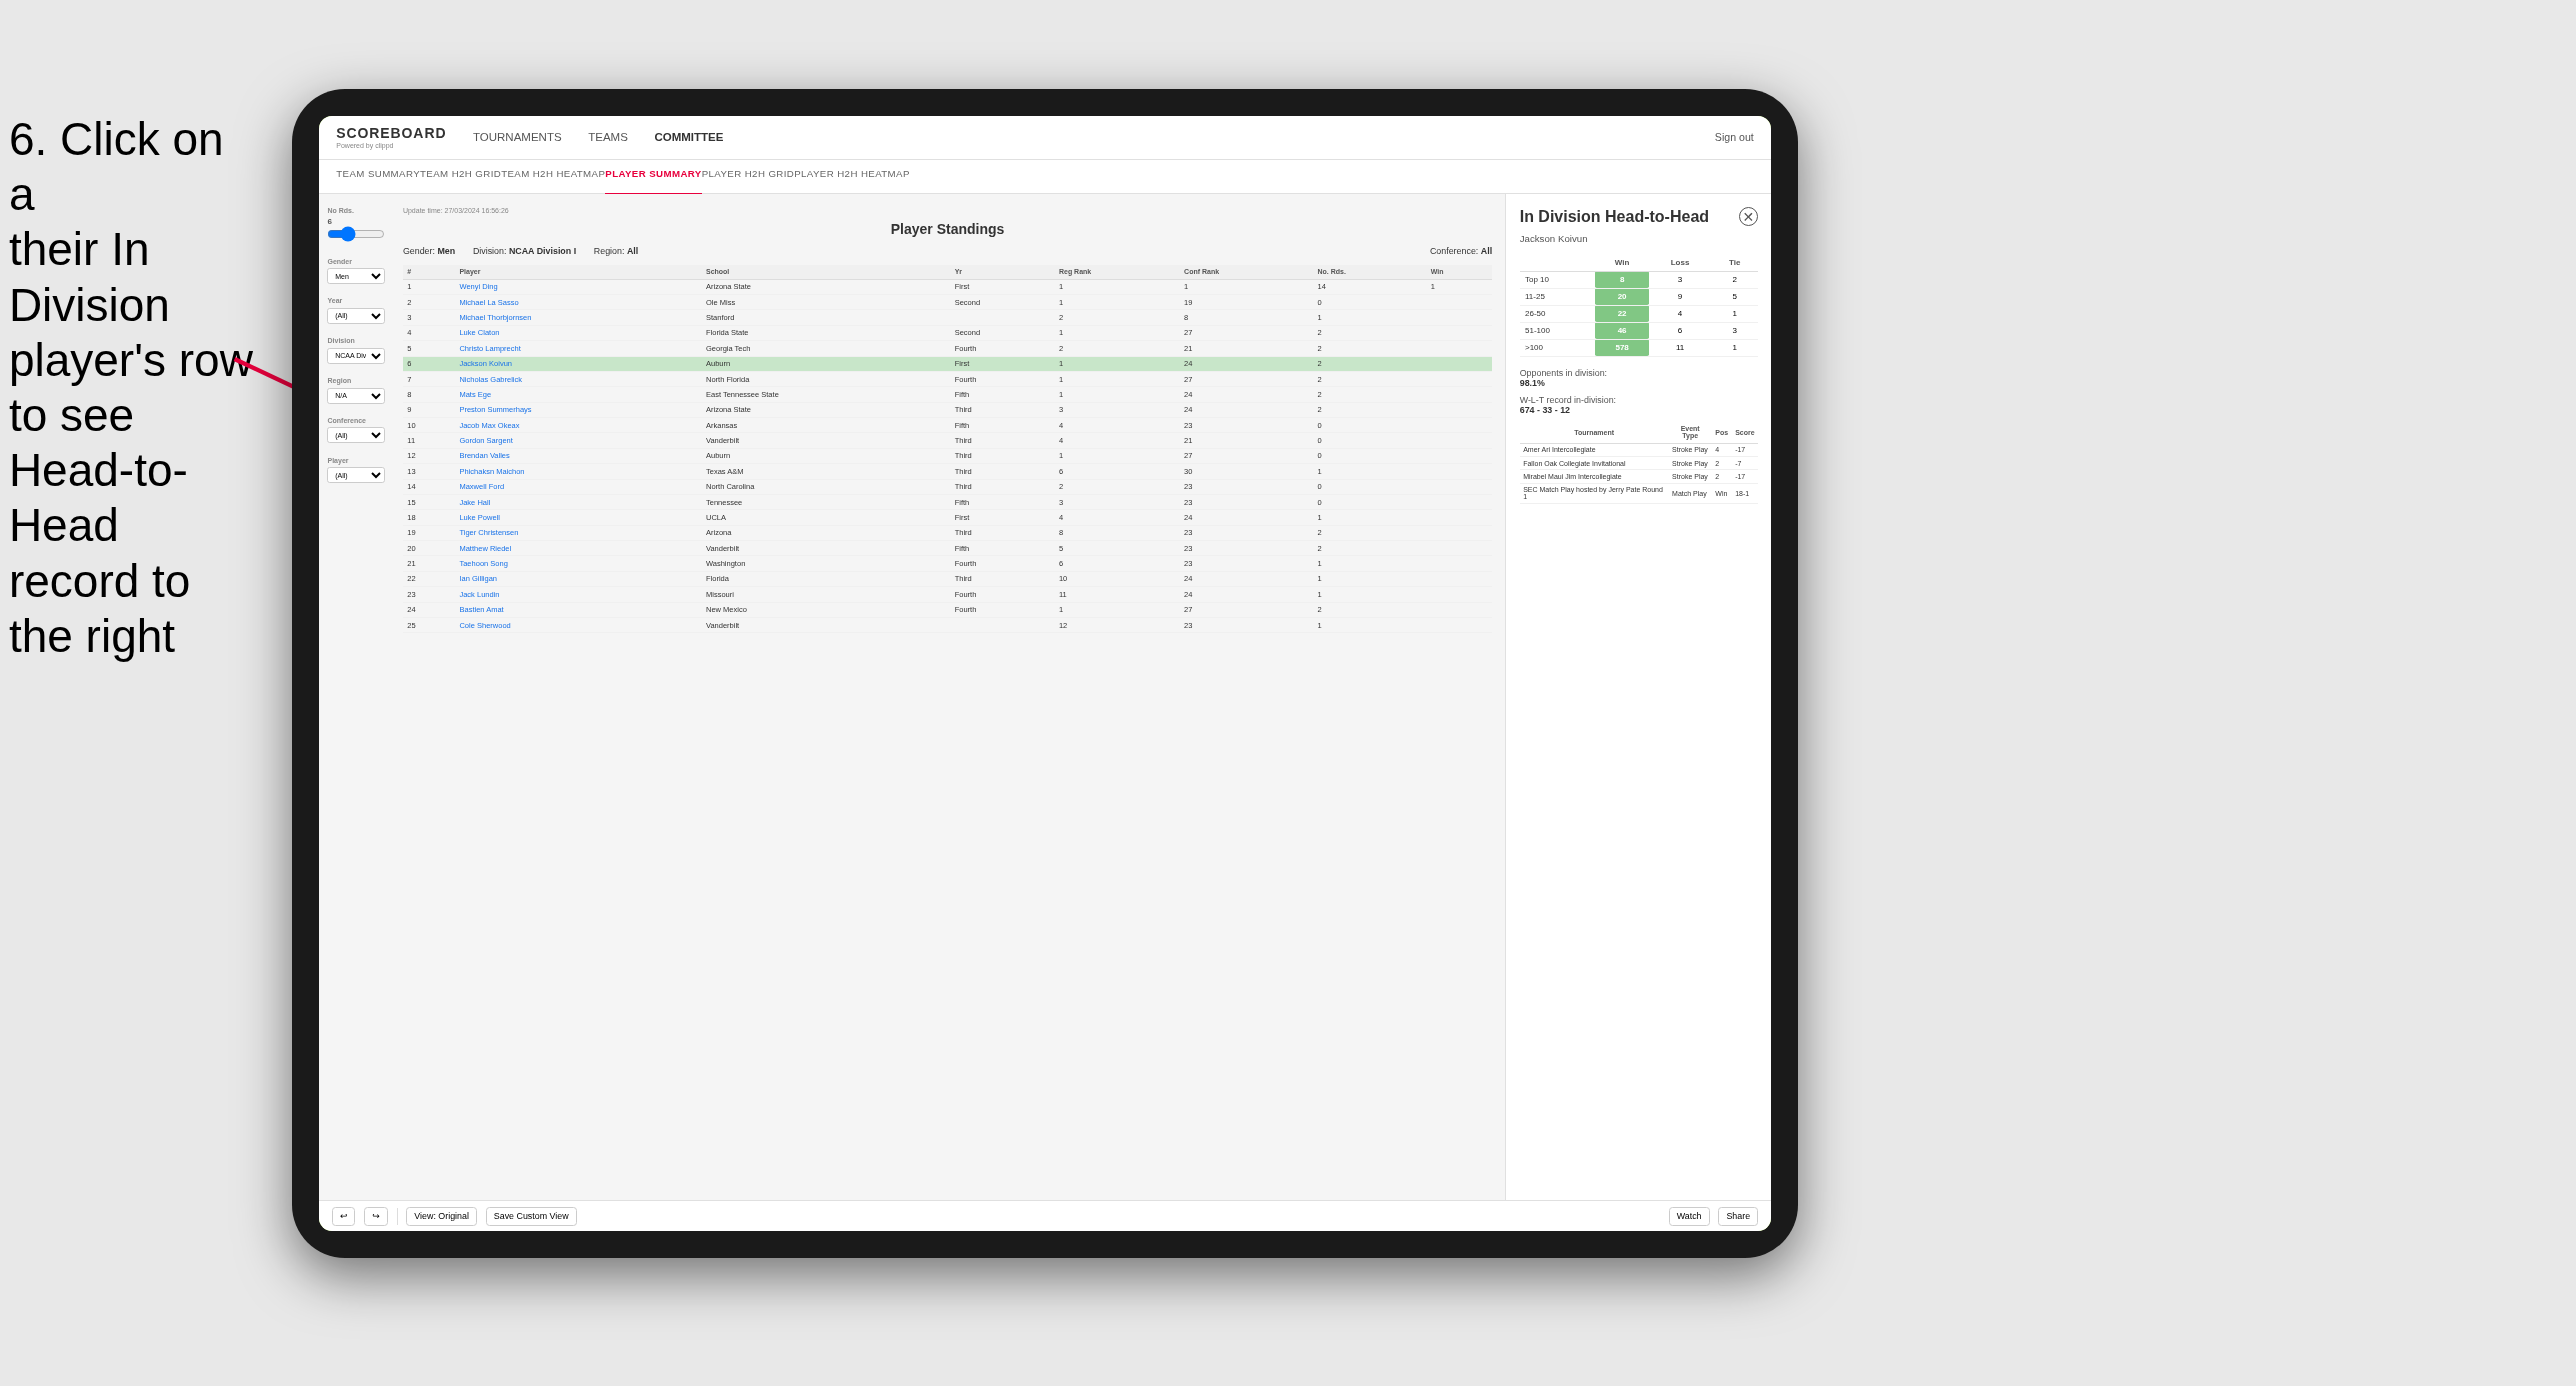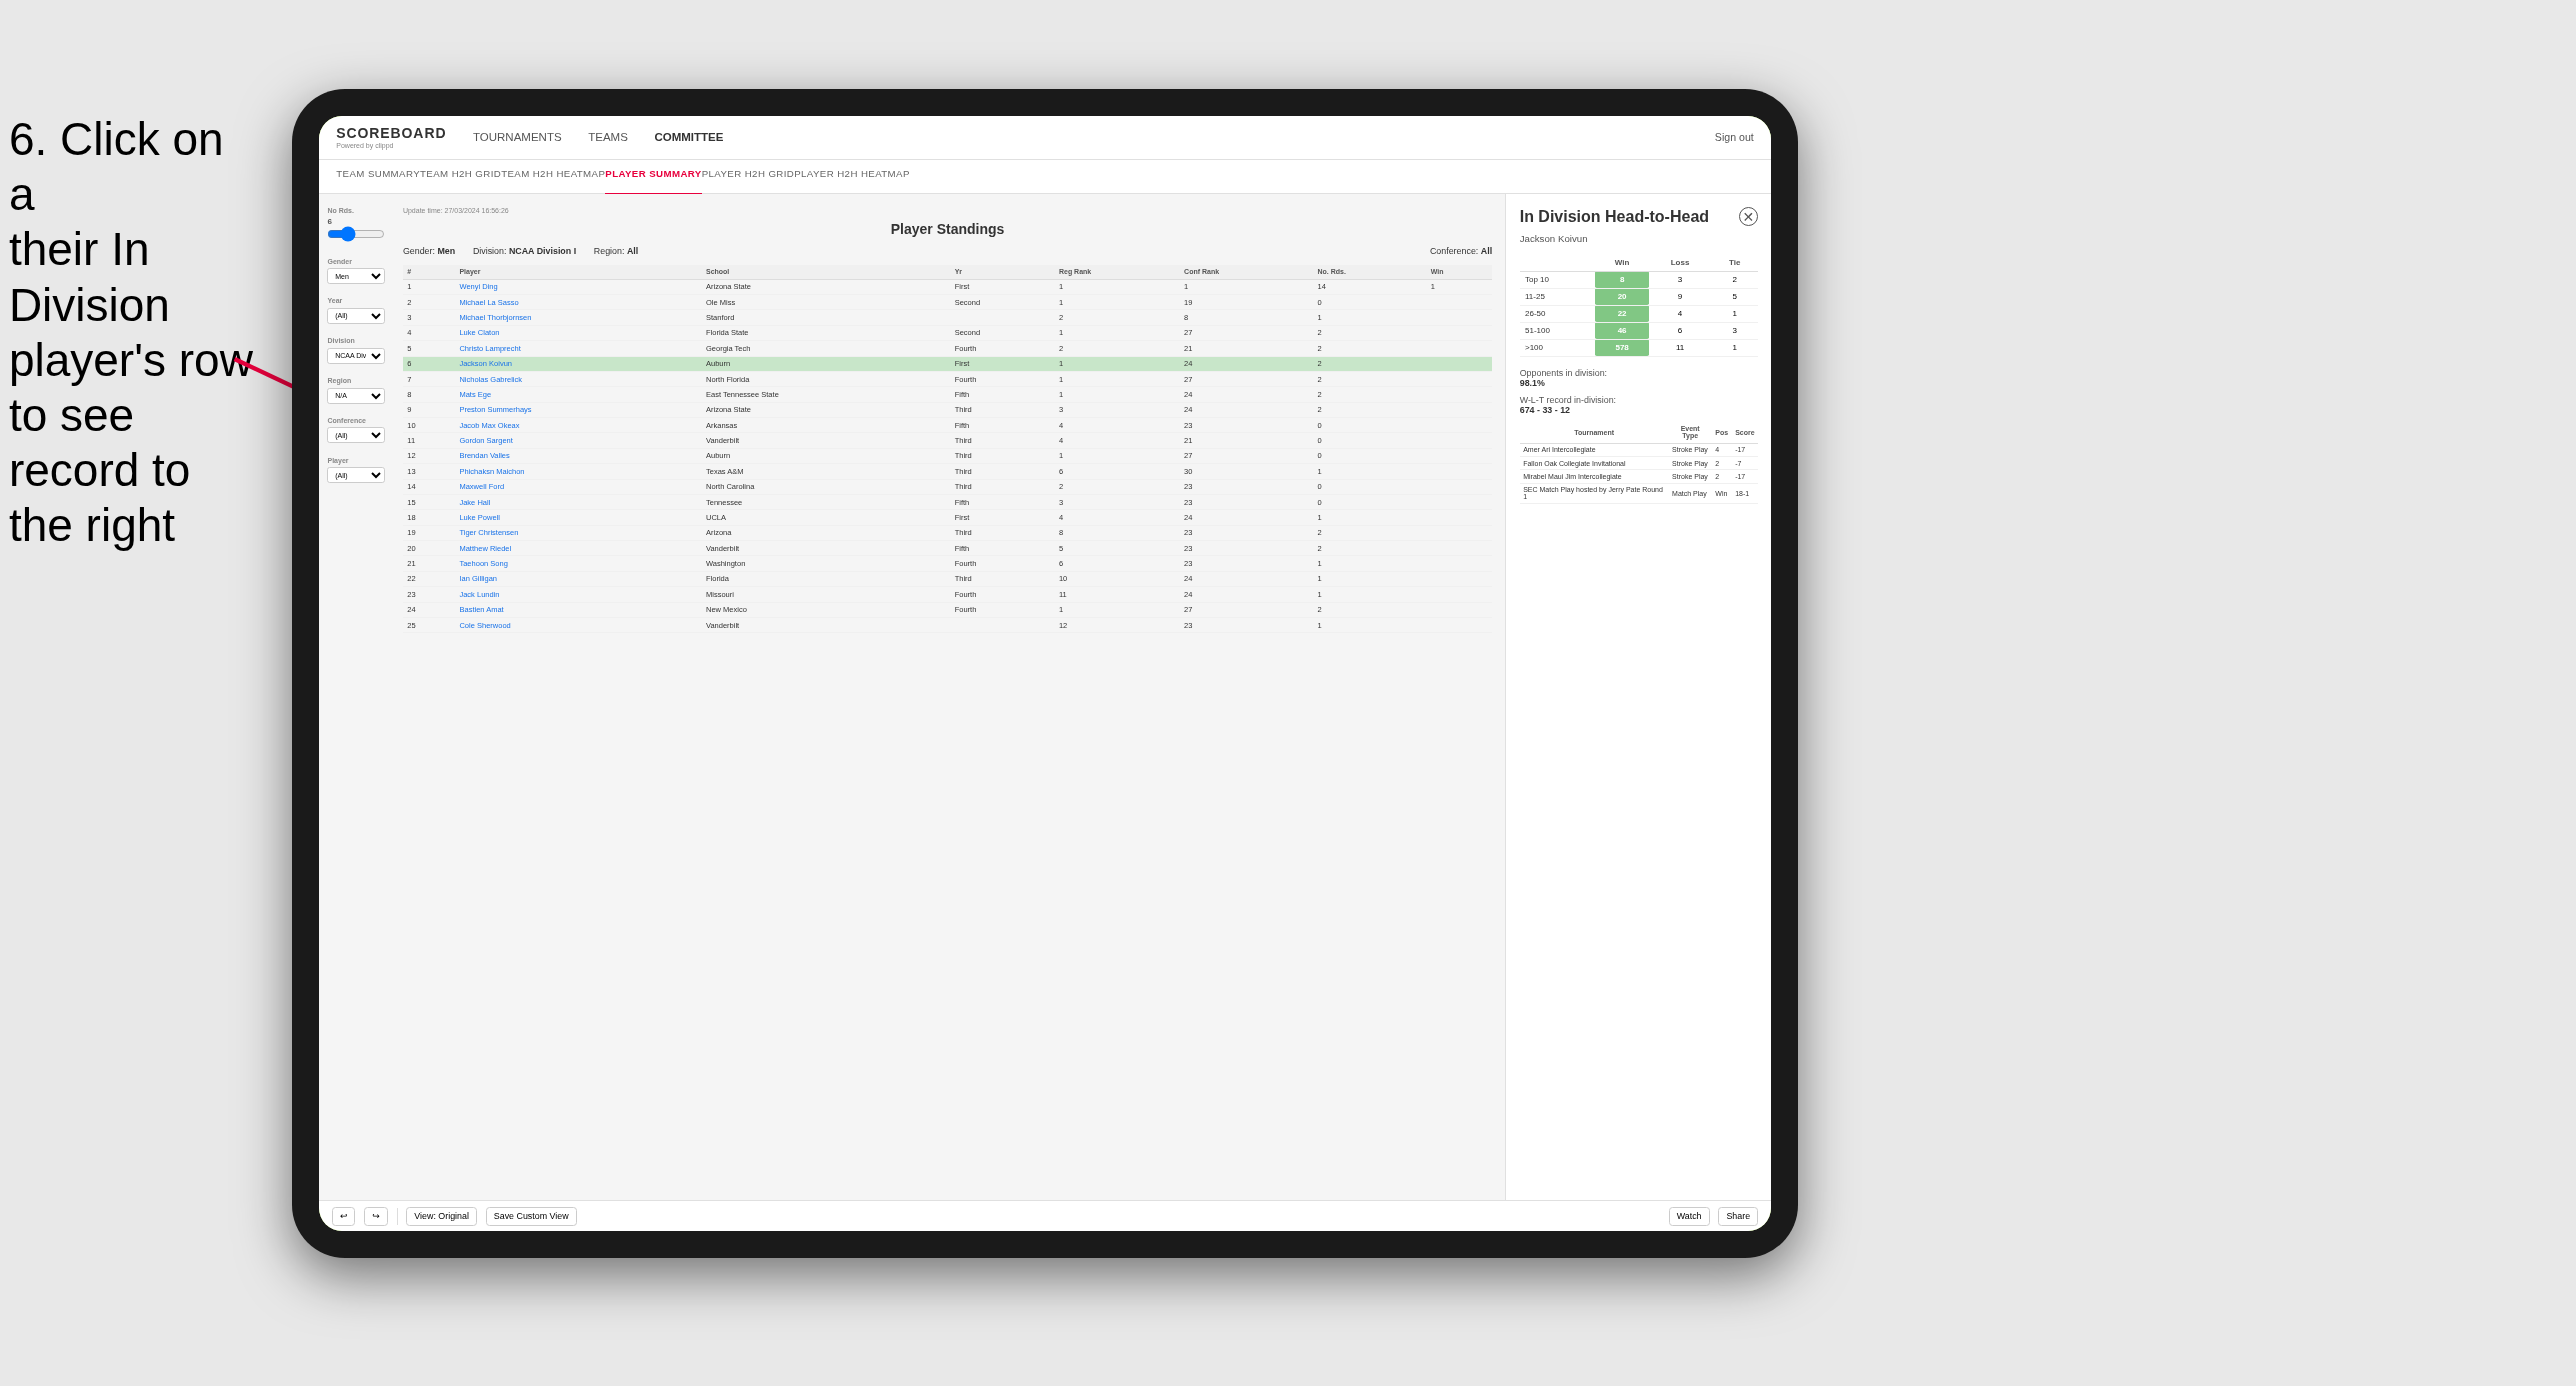--- a/index.html
+++ b/index.html
@@ -35,21 +35,21 @@
       background: #1a1a1a;
       border-radius: 53px;
       padding: 26.6px;
       box-shadow: 0 17.7px 53px rgba(0,0,0,0.5);
     }
 
     .tablet-screen {
       width: 100%;
       height: 100%;
       background: #bef264;
-      border-radius: 23px;
+      border-radius: 13px;
       overflow: hidden;
       display: flex;
       flex-direction: column;
     }
 
     
     .app-header {
       display: flex;
       align-items: center;
       padding: 7px 17.7px;
@@ -410,20 +410,21 @@
       pointer-events: none;
     }
   </style>
 </head>
 <body>
 
 <div class="instruction-text">
   <div>6. Click on a</div>
   <div>their In Division</div>
   <div>player's row to see</div>
+  <div>Head-to-Head</div>
   <div>record to the right</div>
 </div>
 
 <svg class="annotation-arrow" width="531" height="310" viewBox="0 0 600 350">
   <defs>
     <marker id="arrowhead" markerWidth="10" markerHeight="7" refX="10" refY="3.5" orient="auto">
       <polygon points="0 0, 10 3.5, 0 7" fill="#e8003d"></polygon>
     </marker>
   </defs>
   <line x1="30" y1="10" x2="560" y2="260" stroke="#e8003d" stroke-width="5" marker-end="url(#arrowhead)"></line>

